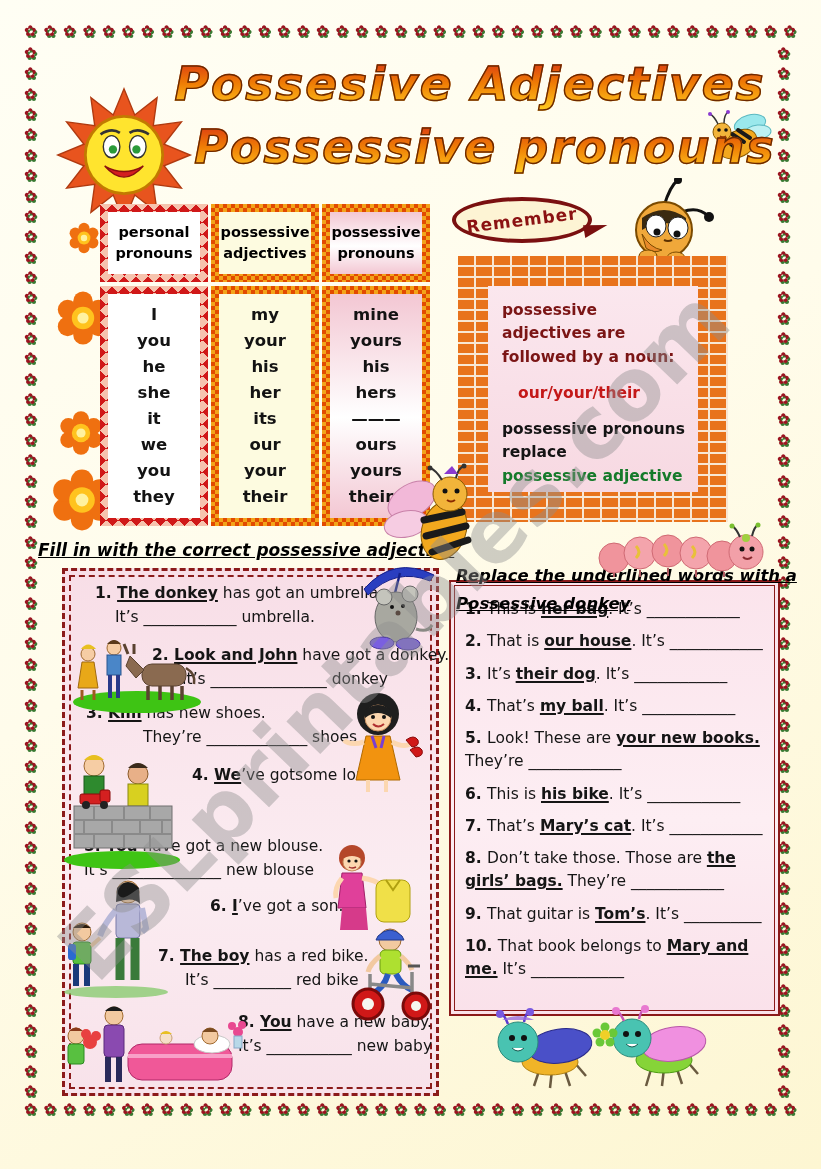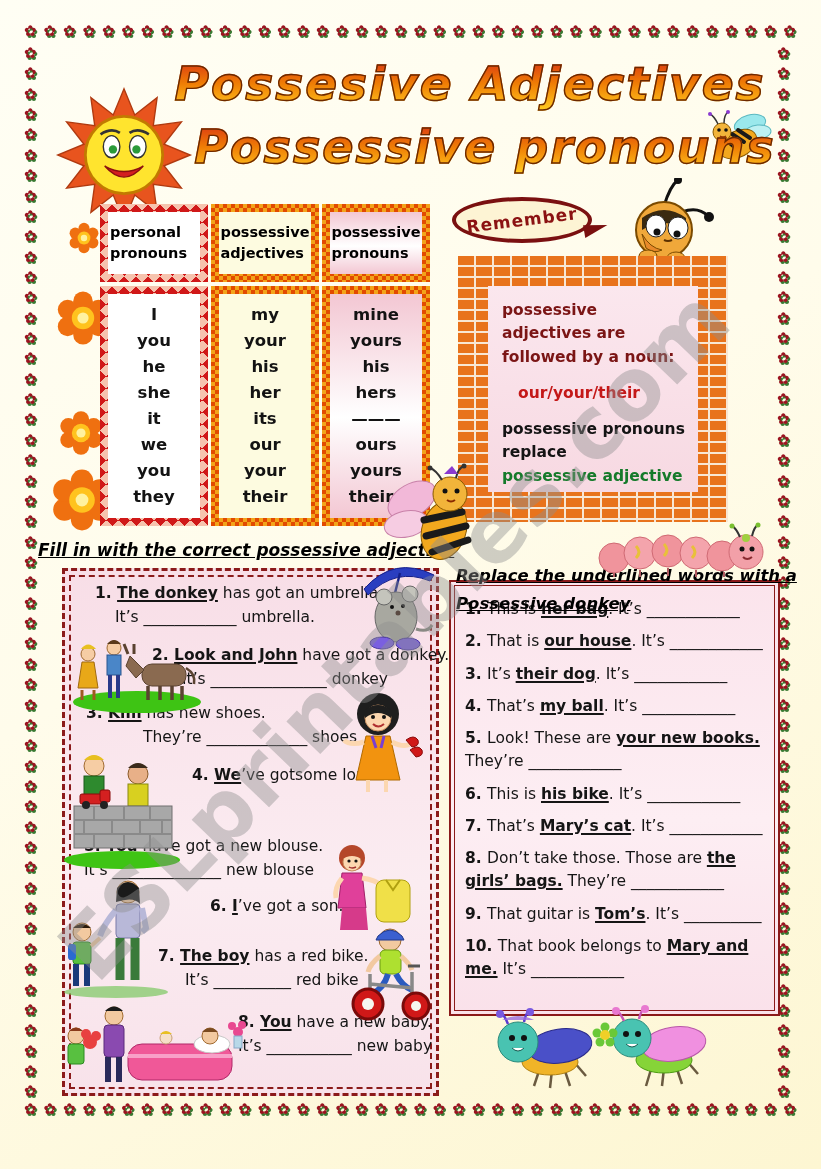--- a/index.html
+++ b/index.html
@@ -26,21 +26,21 @@
   .bee-small{position:absolute;left:698px;top:106px;width:78px;height:70px;z-index:8;}
   
   .ptable{position:absolute;left:100px;top:204px;display:flex;gap:3px;z-index:10;}
   .pcol{display:flex;flex-direction:column;gap:4px;width:108px;box-sizing:border-box;}
   .cellwrap{padding:8px;box-sizing:border-box;}
   .pcol1 .cellwrap{background:conic-gradient(from 45deg,#d01818 0 25%,#f6c3ae 0 50%,#d01818 0 75%,#f6c3ae 0);background-size:12px 12px;}
   .pcol2 .cellwrap,.pcol3 .cellwrap{background:conic-gradient(#e24a00 0 25%,#f2a41a 0 50%,#e24a00 0 75%,#f2a41a 0);background-size:8px 8px;}
   .pcol1 .cellin{background:#ffffff;}
   .pcol2 .cellin{background:#fdfbe0;}
   .pcol3 .cellin{background:linear-gradient(180deg,#f3c7d3 0%,#ffffff 55%,#f3c7d3 100%);}
-  .hin{height:58px;display:flex;align-items:center;justify-content:center;
+  .hin{height:58px;display:flex;align-items:center;justify-content:center;text-align:center;
        font-weight:bold;font-size:14.5px;line-height:1.45;padding:2px;}
   .bin{padding:8px 0 8px;}
   .prow{text-align:center;font-weight:bold;font-size:16.5px;line-height:26px;color:#131313;}
   
   .mflower{position:absolute;z-index:6;}
   .f1{left:68px;top:222px;width:32px;height:32px;}
   .f2{left:55px;top:290px;width:56px;height:56px;}
   .f3{left:58px;top:410px;width:46px;height:46px;}
   .f4{left:50px;top:468px;width:64px;height:64px;}
   

